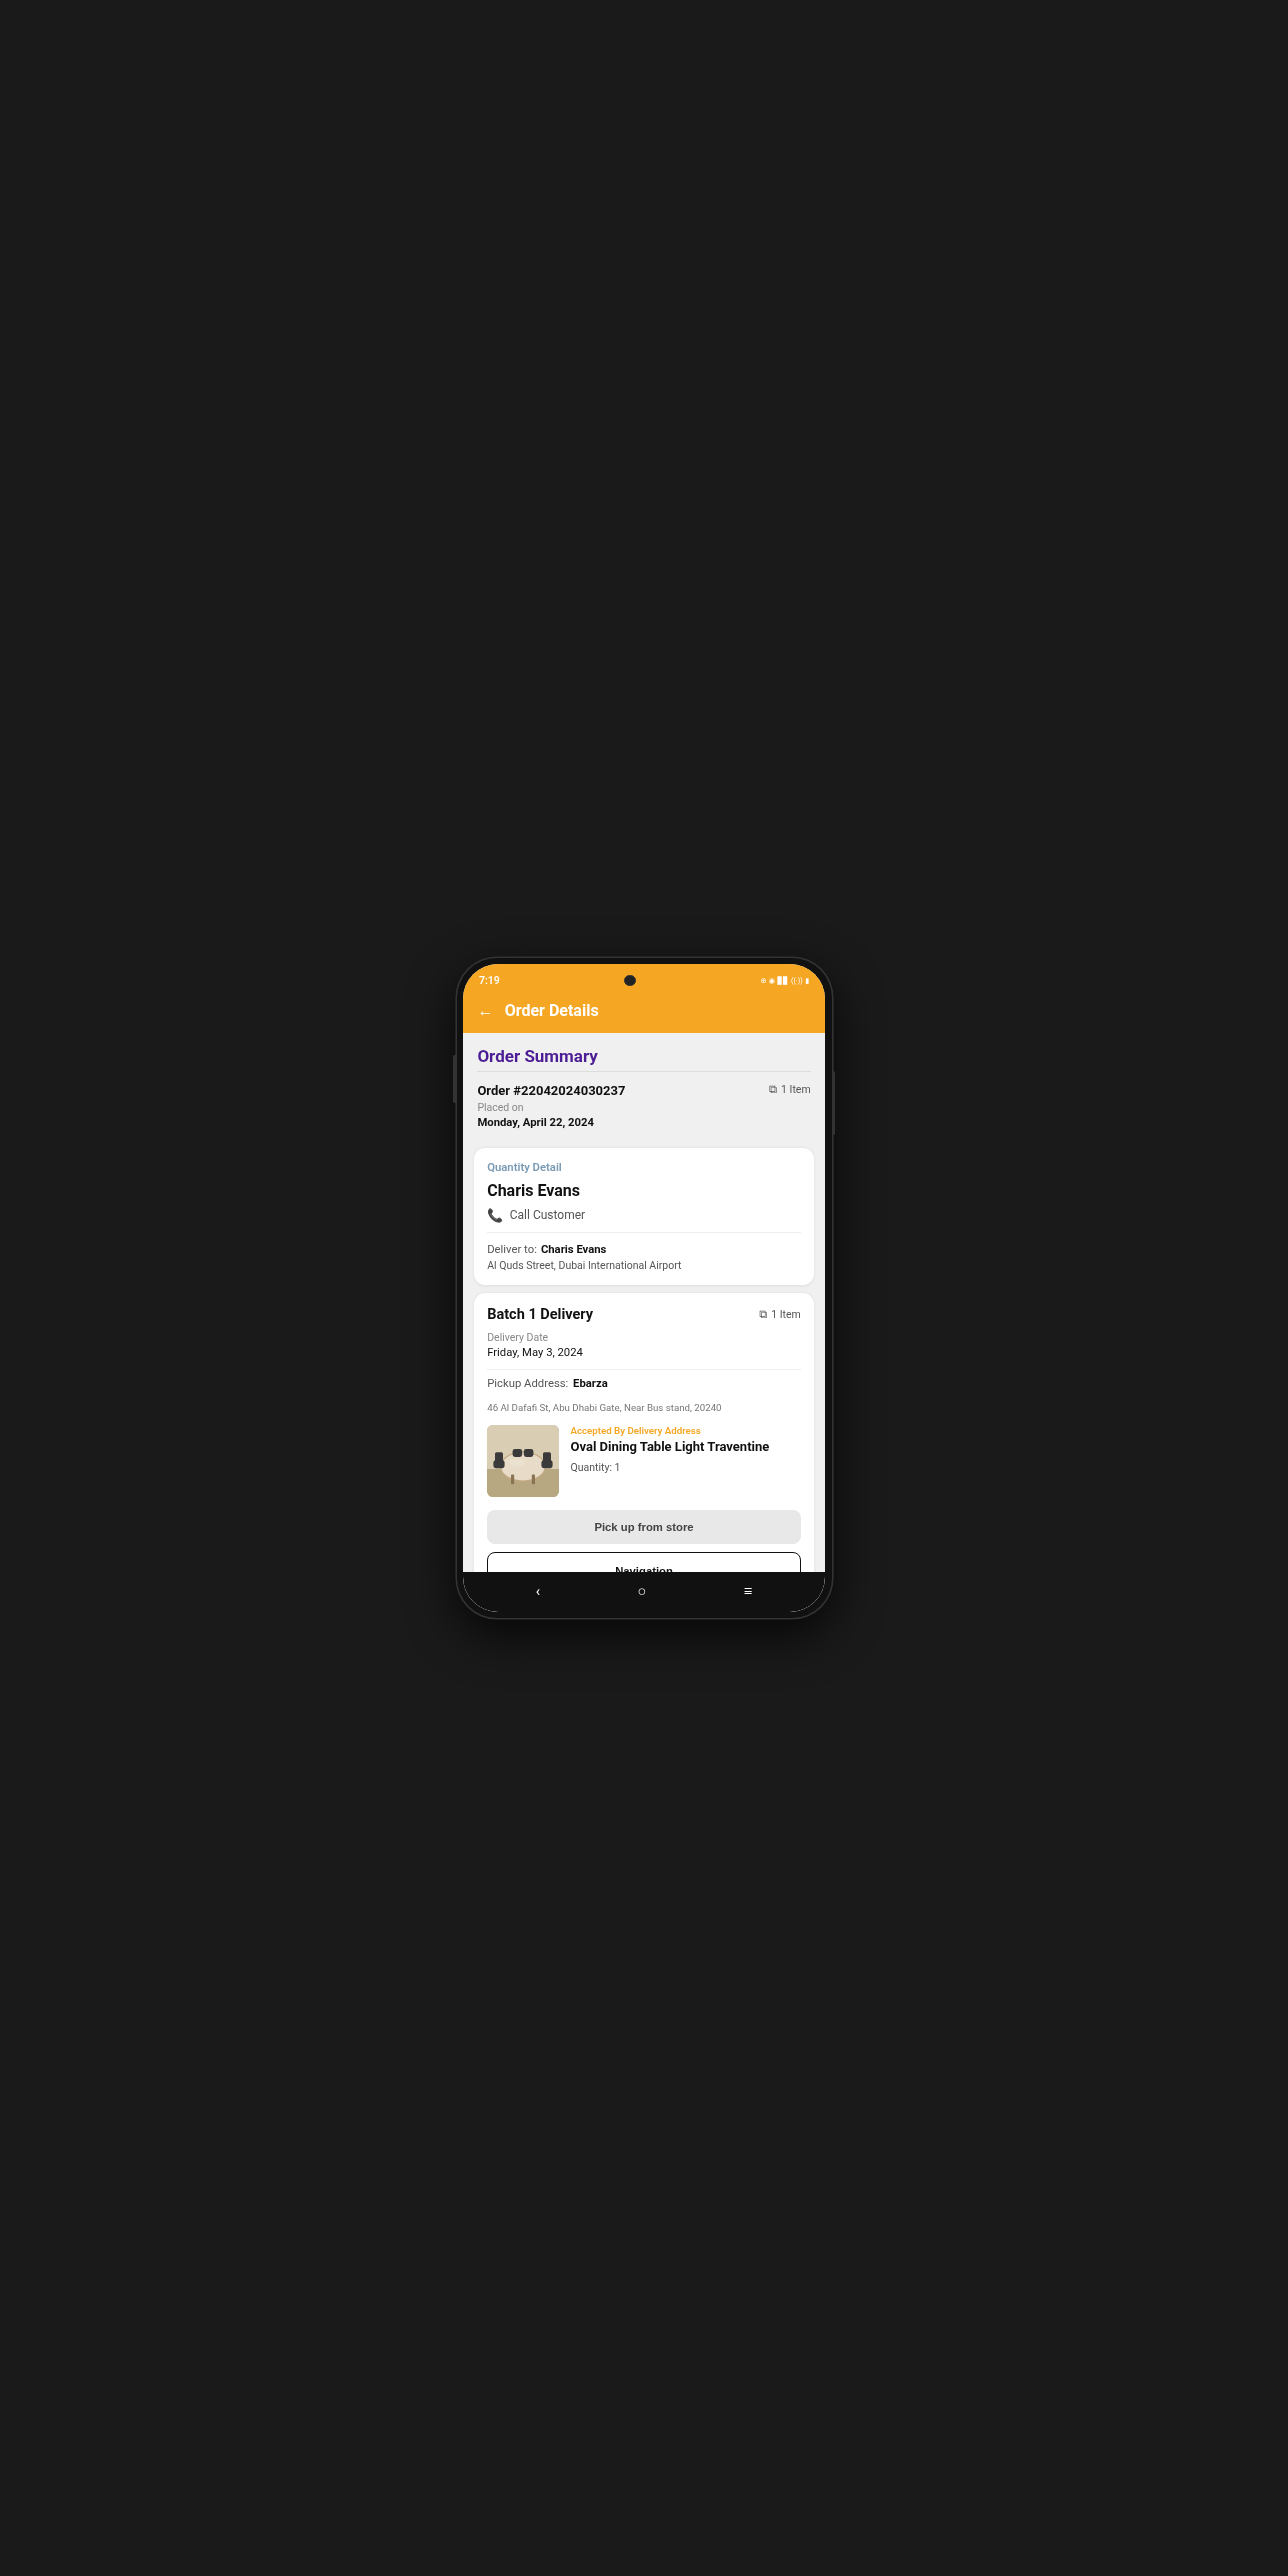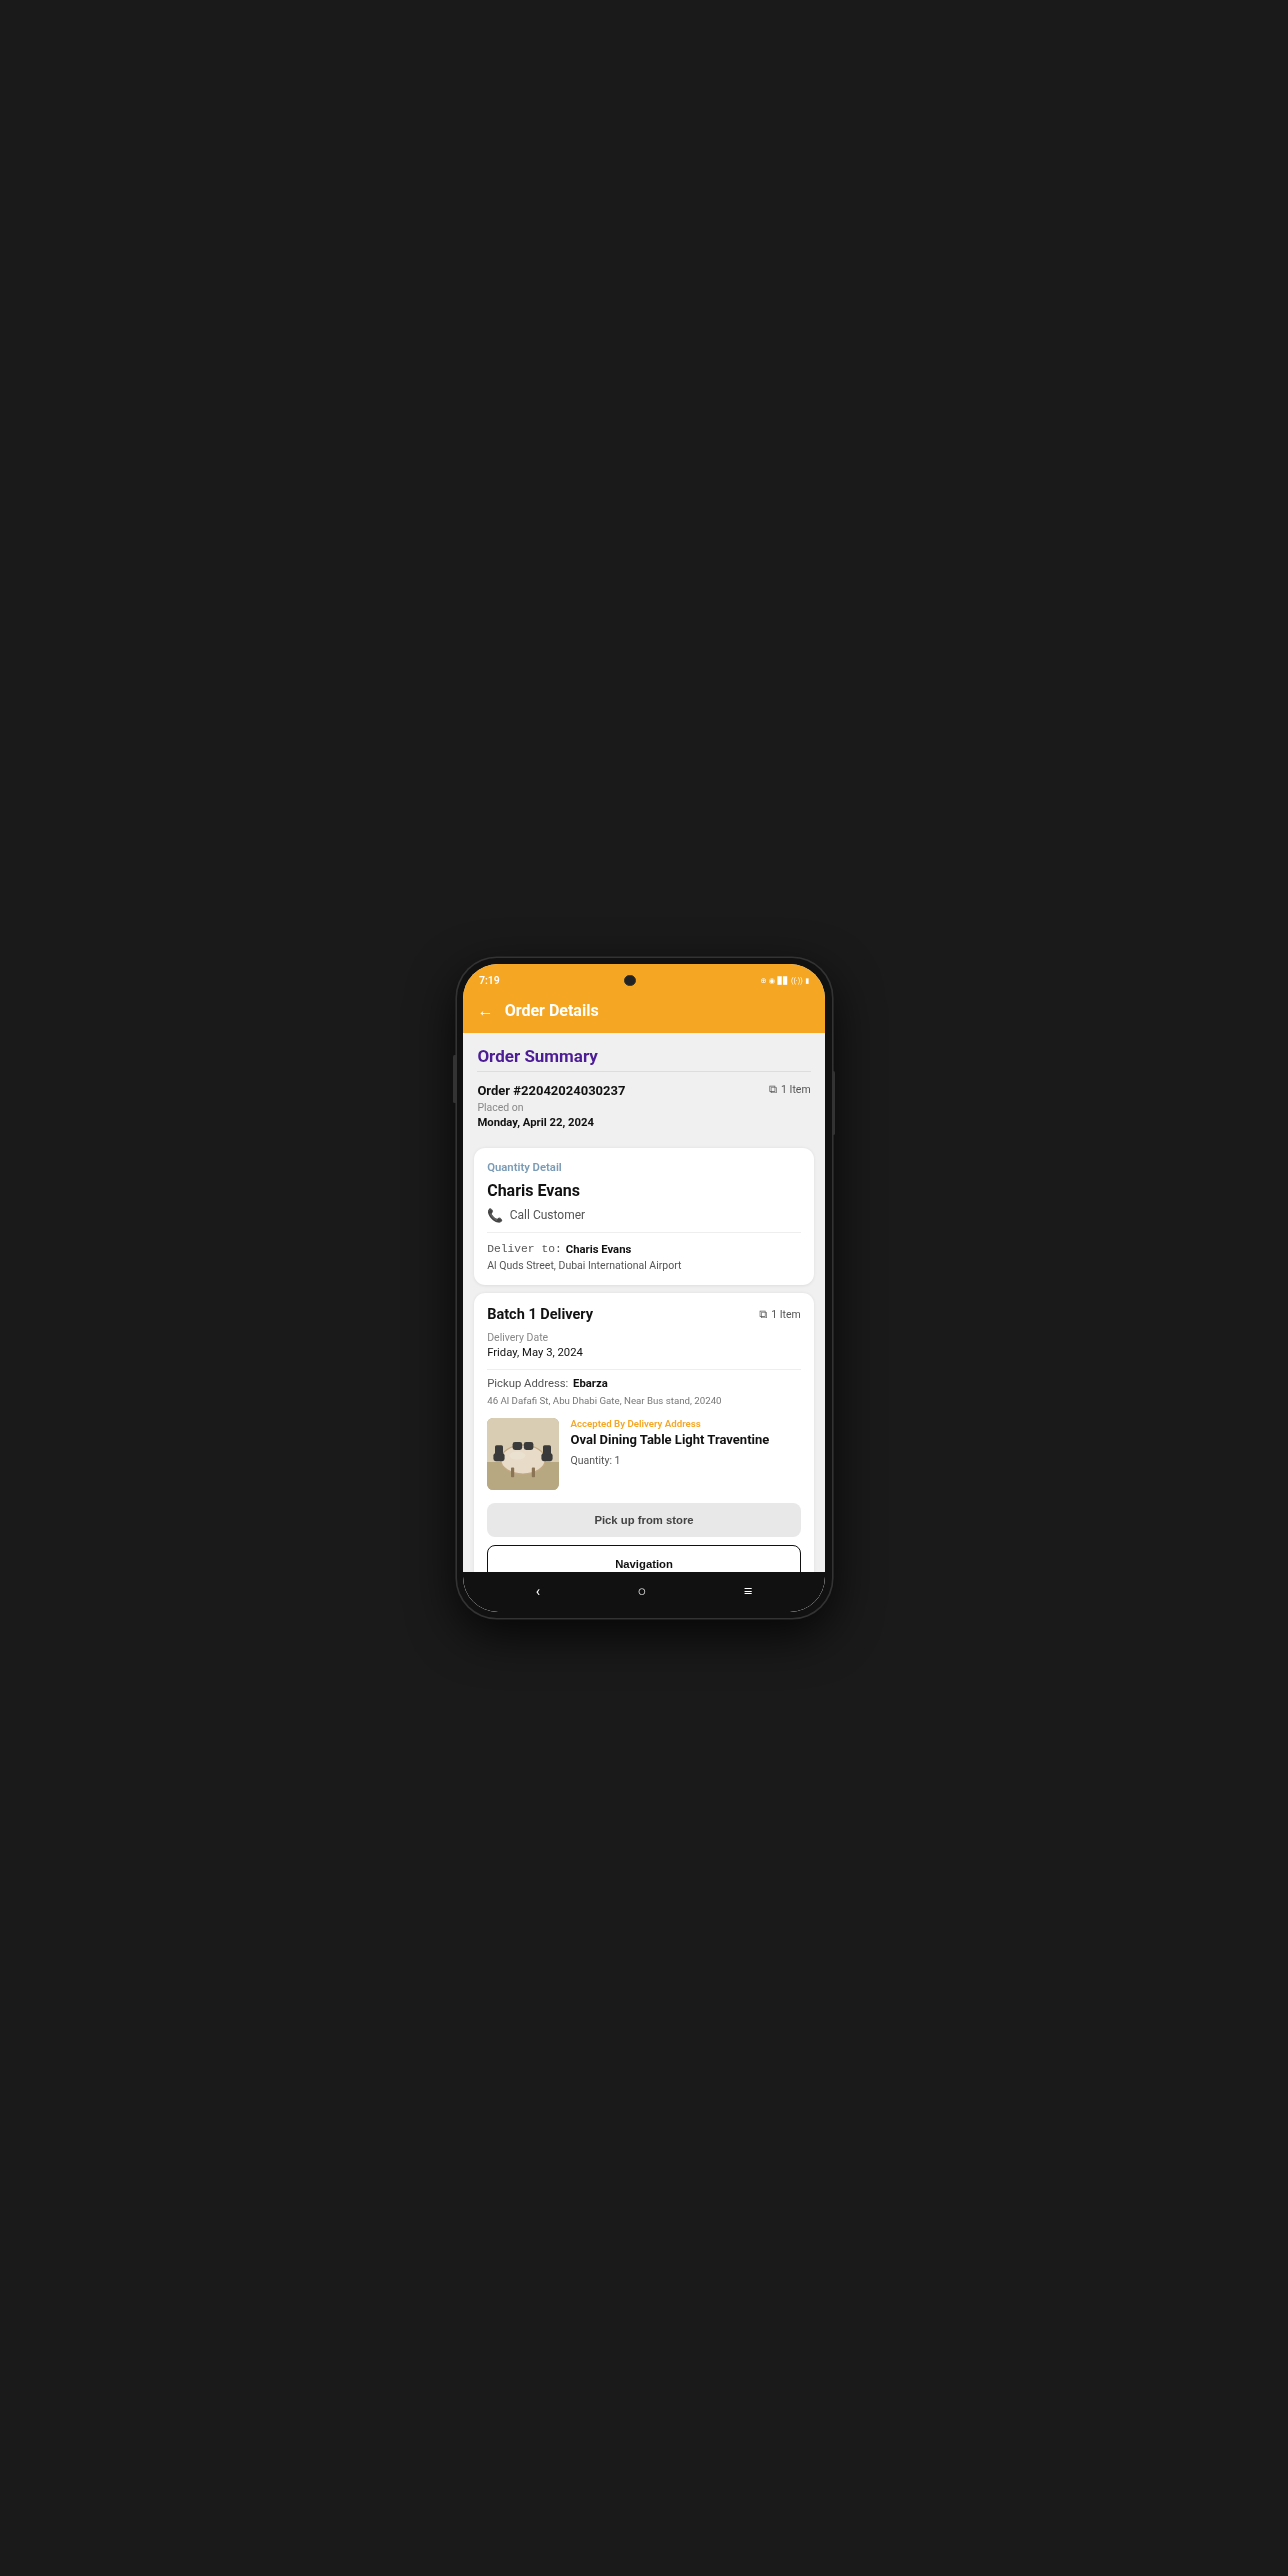--- a/index.html
+++ b/index.html
@@ -195,21 +195,20 @@
     .deliver-to-row {
       display: flex;
       gap: 4px;
       flex-wrap: wrap;
       font-size: 11.3px;
       margin-bottom: 3.2px;
     }
 
     .deliver-to-label {
       color: #555;
-      font-family: Liberation Mono, monospace;
     }
 
     .deliver-to-name {
       font-weight: 700;
       color: #111;
     }
 
     .deliver-address {
       font-size: 10.5px;
       color: #555;
@@ -245,21 +244,21 @@
     .batch-divider {
       height: 0.8px;
       background: #eee;
       margin: 8px 0;
     }
 
     .pickup-row {
       display: flex;
       gap: 4.8px;
       font-size: 11.3px;
-      margin-bottom: 5px;
+      margin-bottom: 12px;
       flex-wrap: wrap;
     }
 
     .pickup-label {
       color: #555;
     }
 
     .pickup-name {
       font-weight: 700;
       color: #111;

